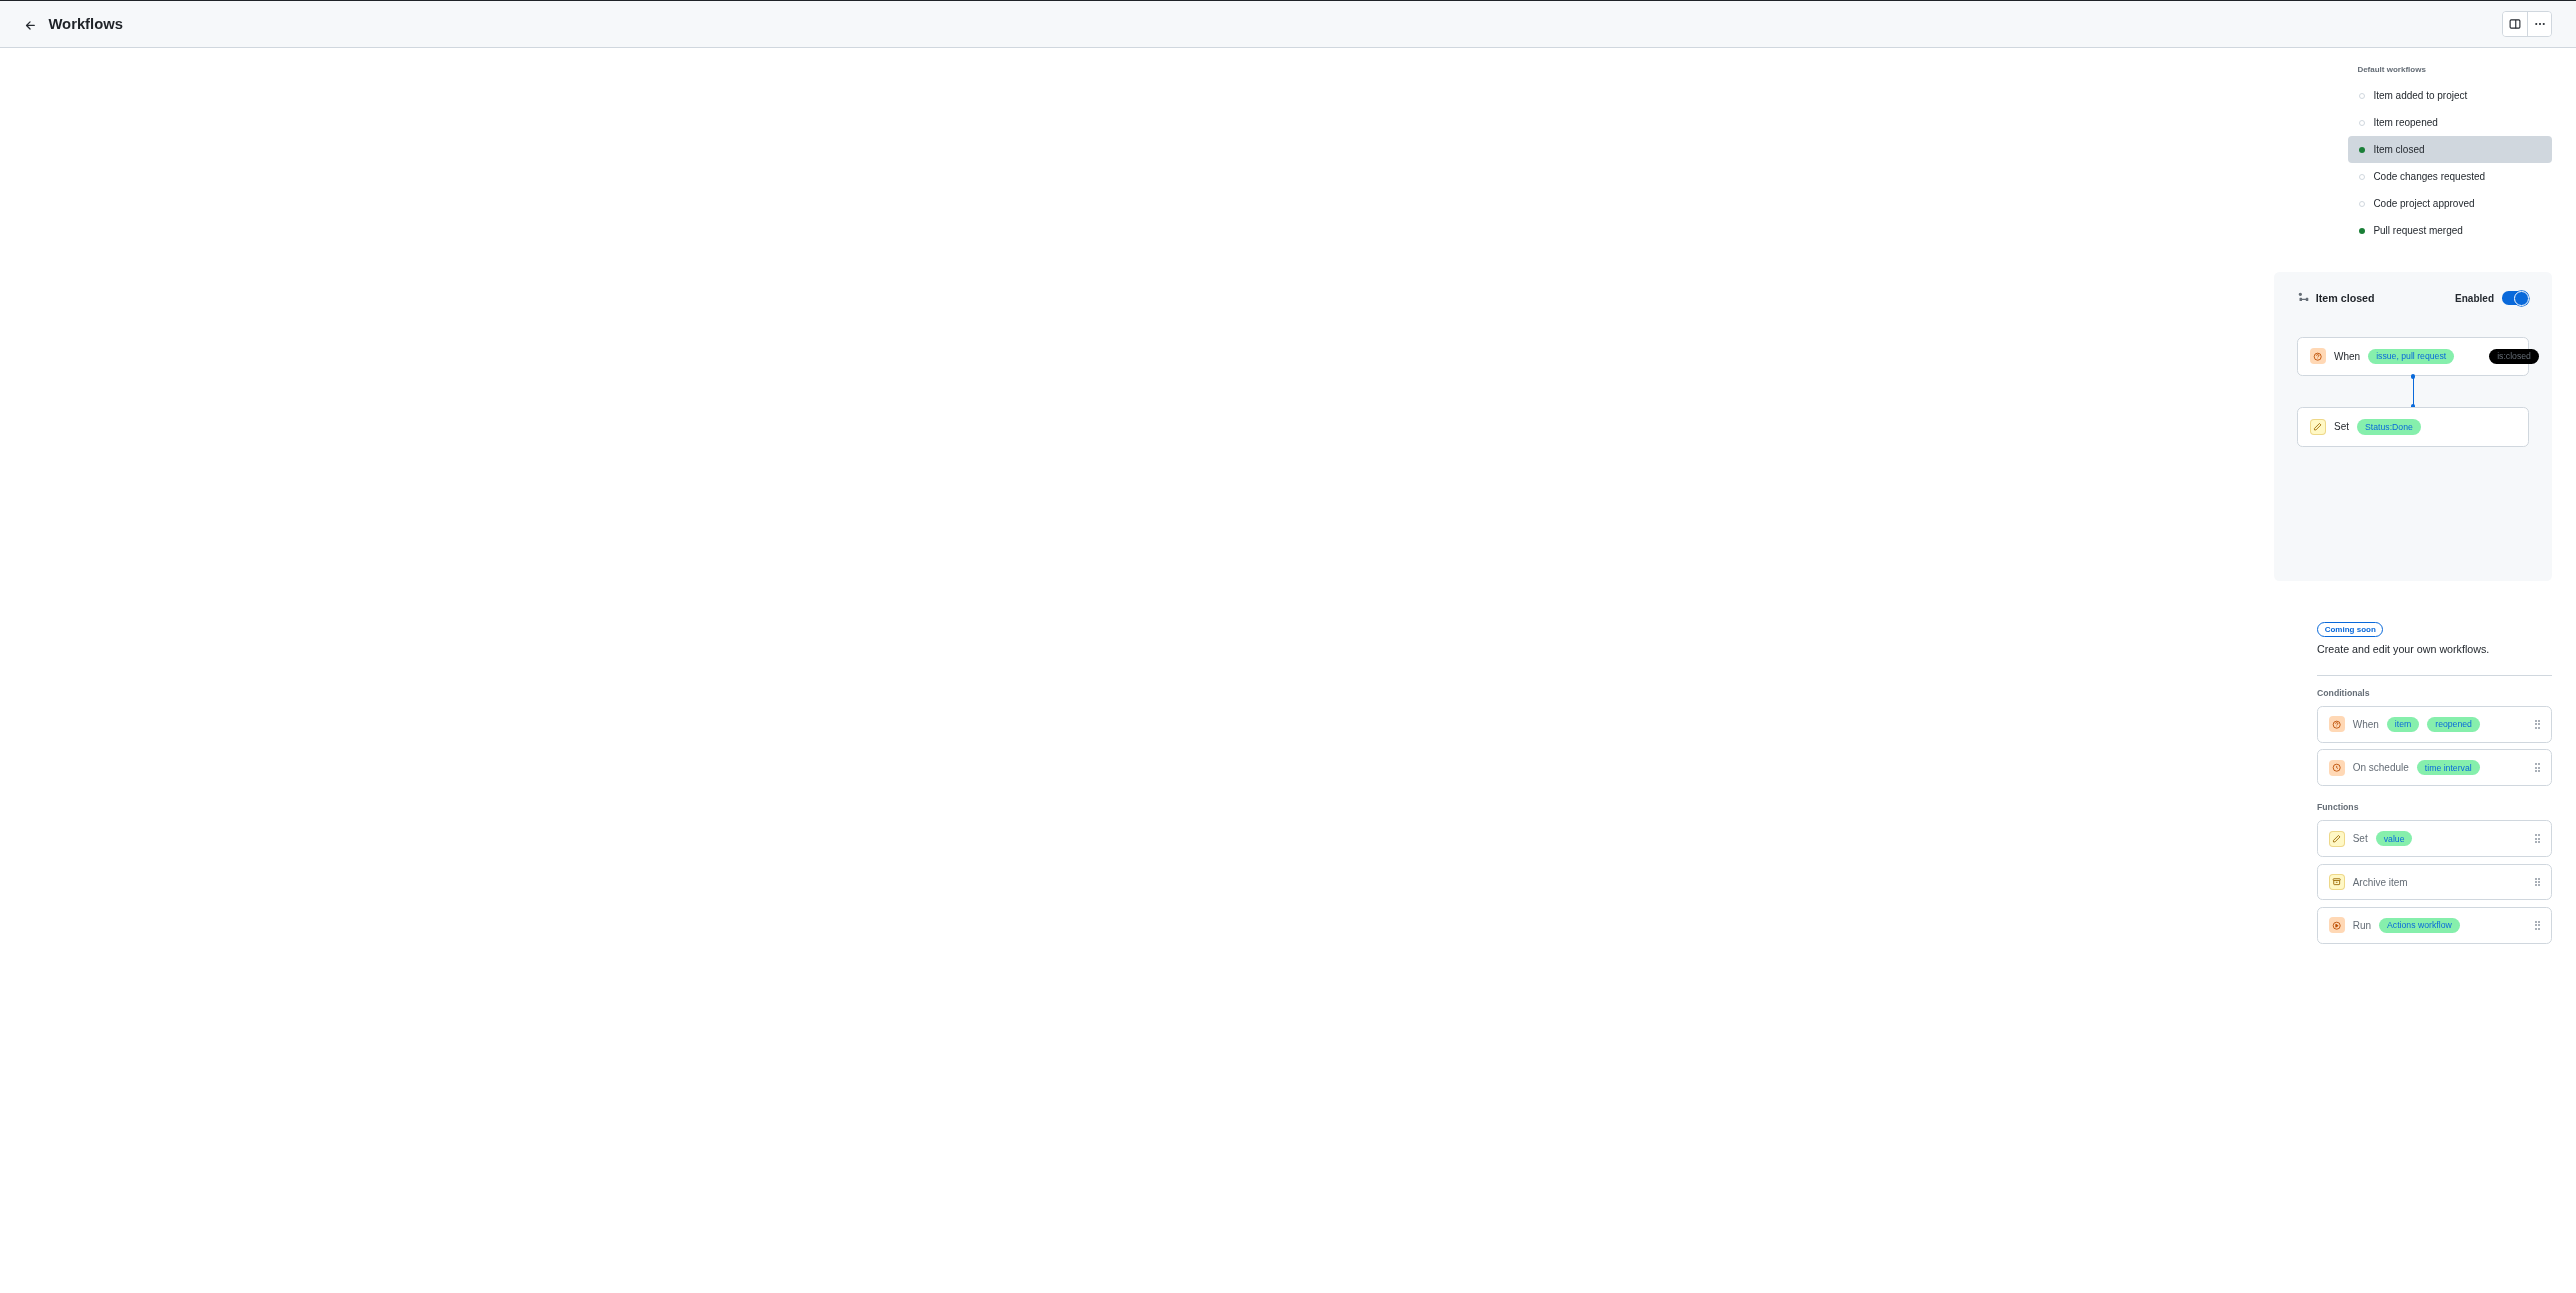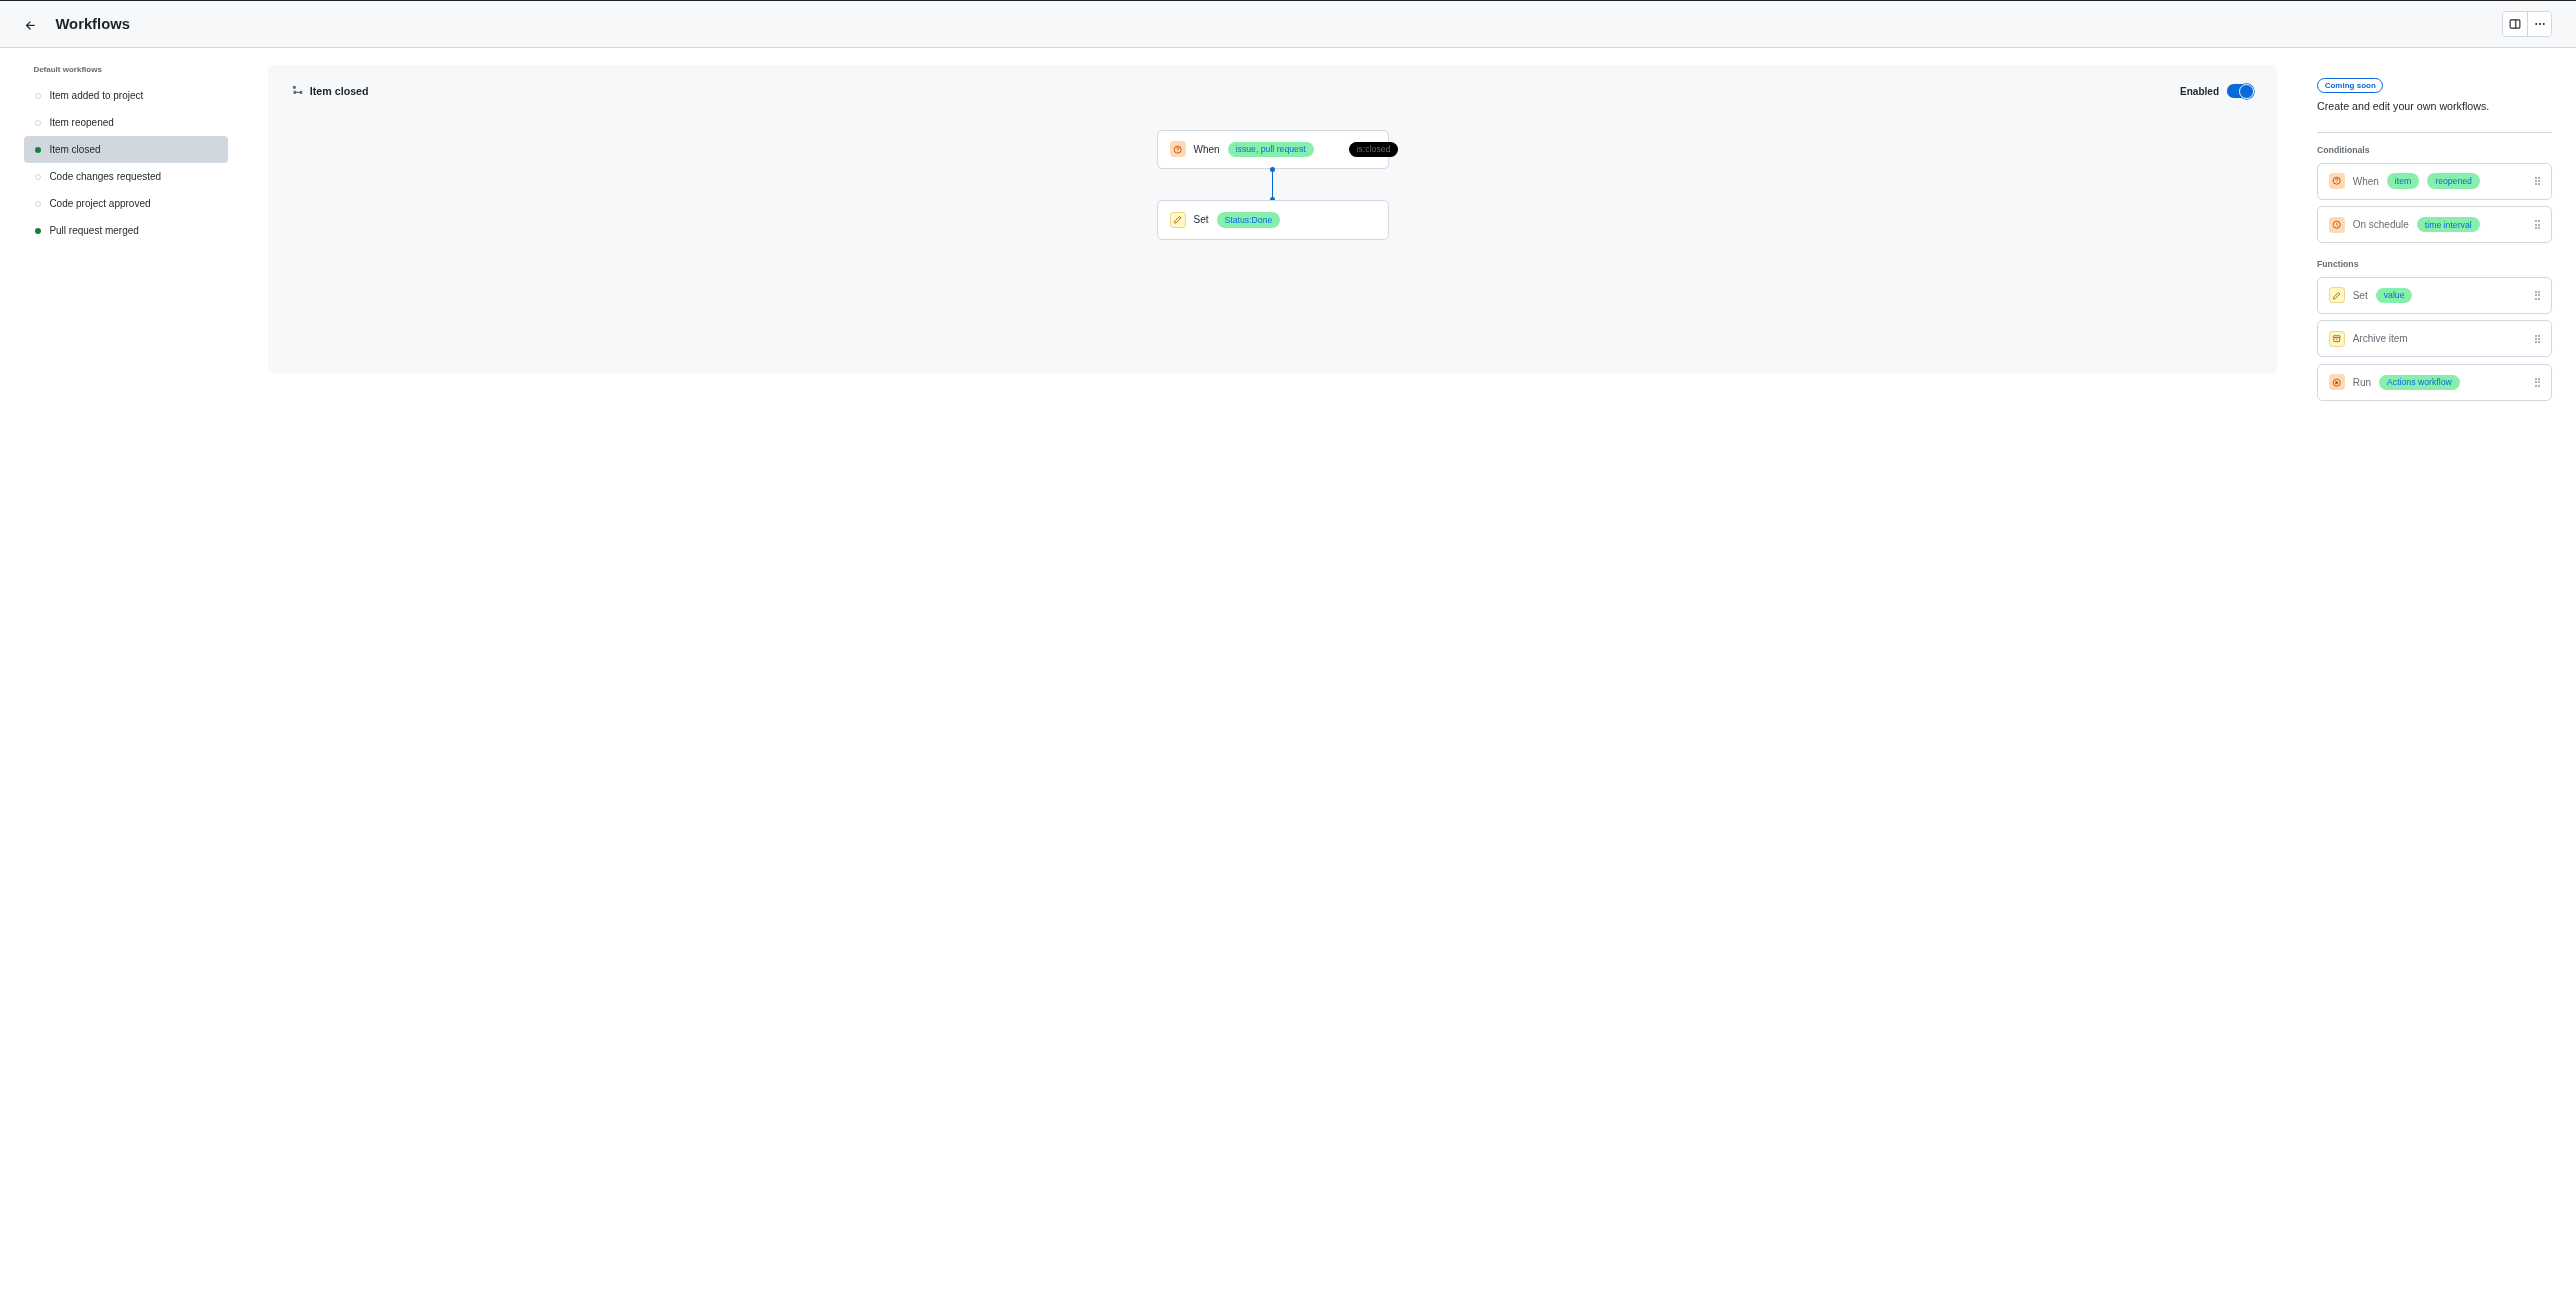--- a/index.html
+++ b/index.html
@@ -15,21 +15,21 @@
     justify-content: space-between;
     height: 48px;
     padding: 0 24px;
     background: #f6f8fa;
     border-top: 0.7px solid #1f2328;
     border-bottom: 0.7px solid #d0d7de;
   }
   .topbar-left {
     display: flex;
     align-items: flex-end;
-    gap: 18px;
+    gap: 11px;
   }
   .back-btn {
     width: 13.4px;
     height: 13.4px;
     display: flex;
     align-items: center;
     justify-content: center;
     cursor: pointer;
     color: #24292f;
   }
@@ -54,22 +54,23 @@
     cursor: pointer;
     background: #ffffff;
   }
   .topbar-iconbtn + .topbar-iconbtn {
     border-left: 0.7px solid #d0d7de;
   }
 
   .content {
     display: flex;
     padding: 17.4px 24px;
-    gap: 40px;
-    align-items: flex-start;
+    gap: 28px;
+    align-items: flex-end;
+    flex-direction: column;
   }
 
   
   .sidebar {
     width: 204px;
     flex-shrink: 0;
   }
   .sidebar-heading {
     font-size: 8px;
     font-weight: 600;

